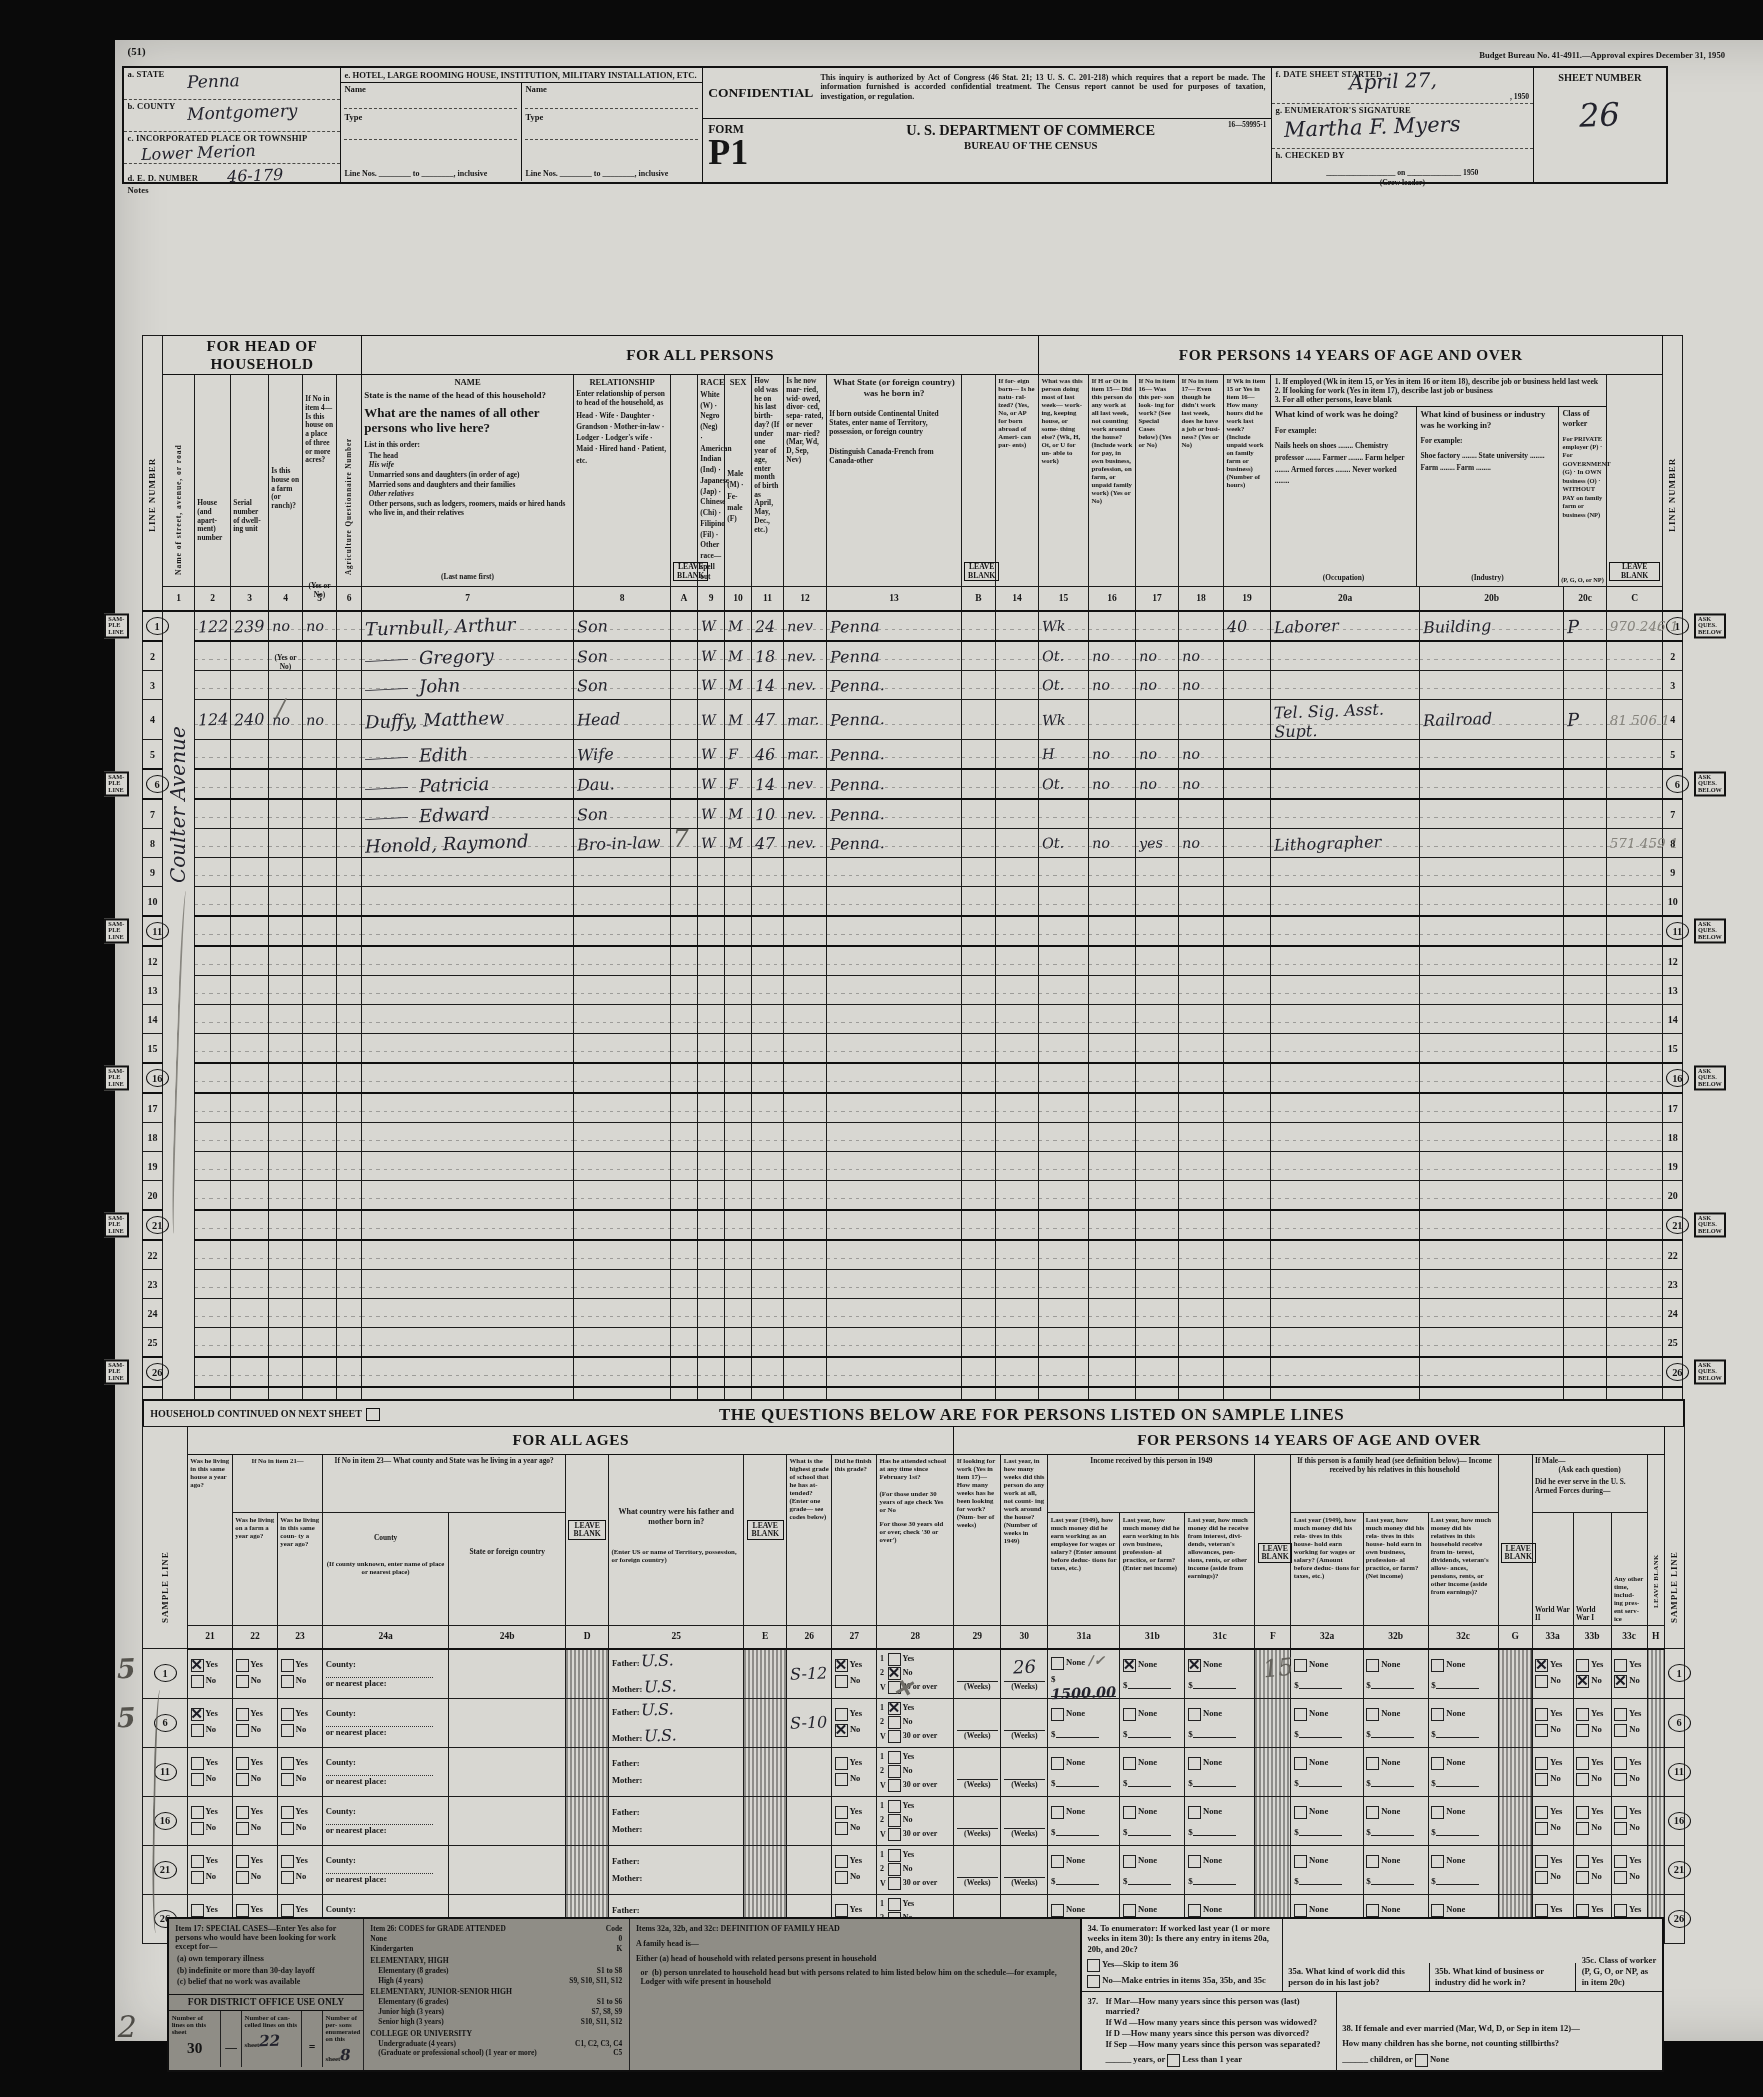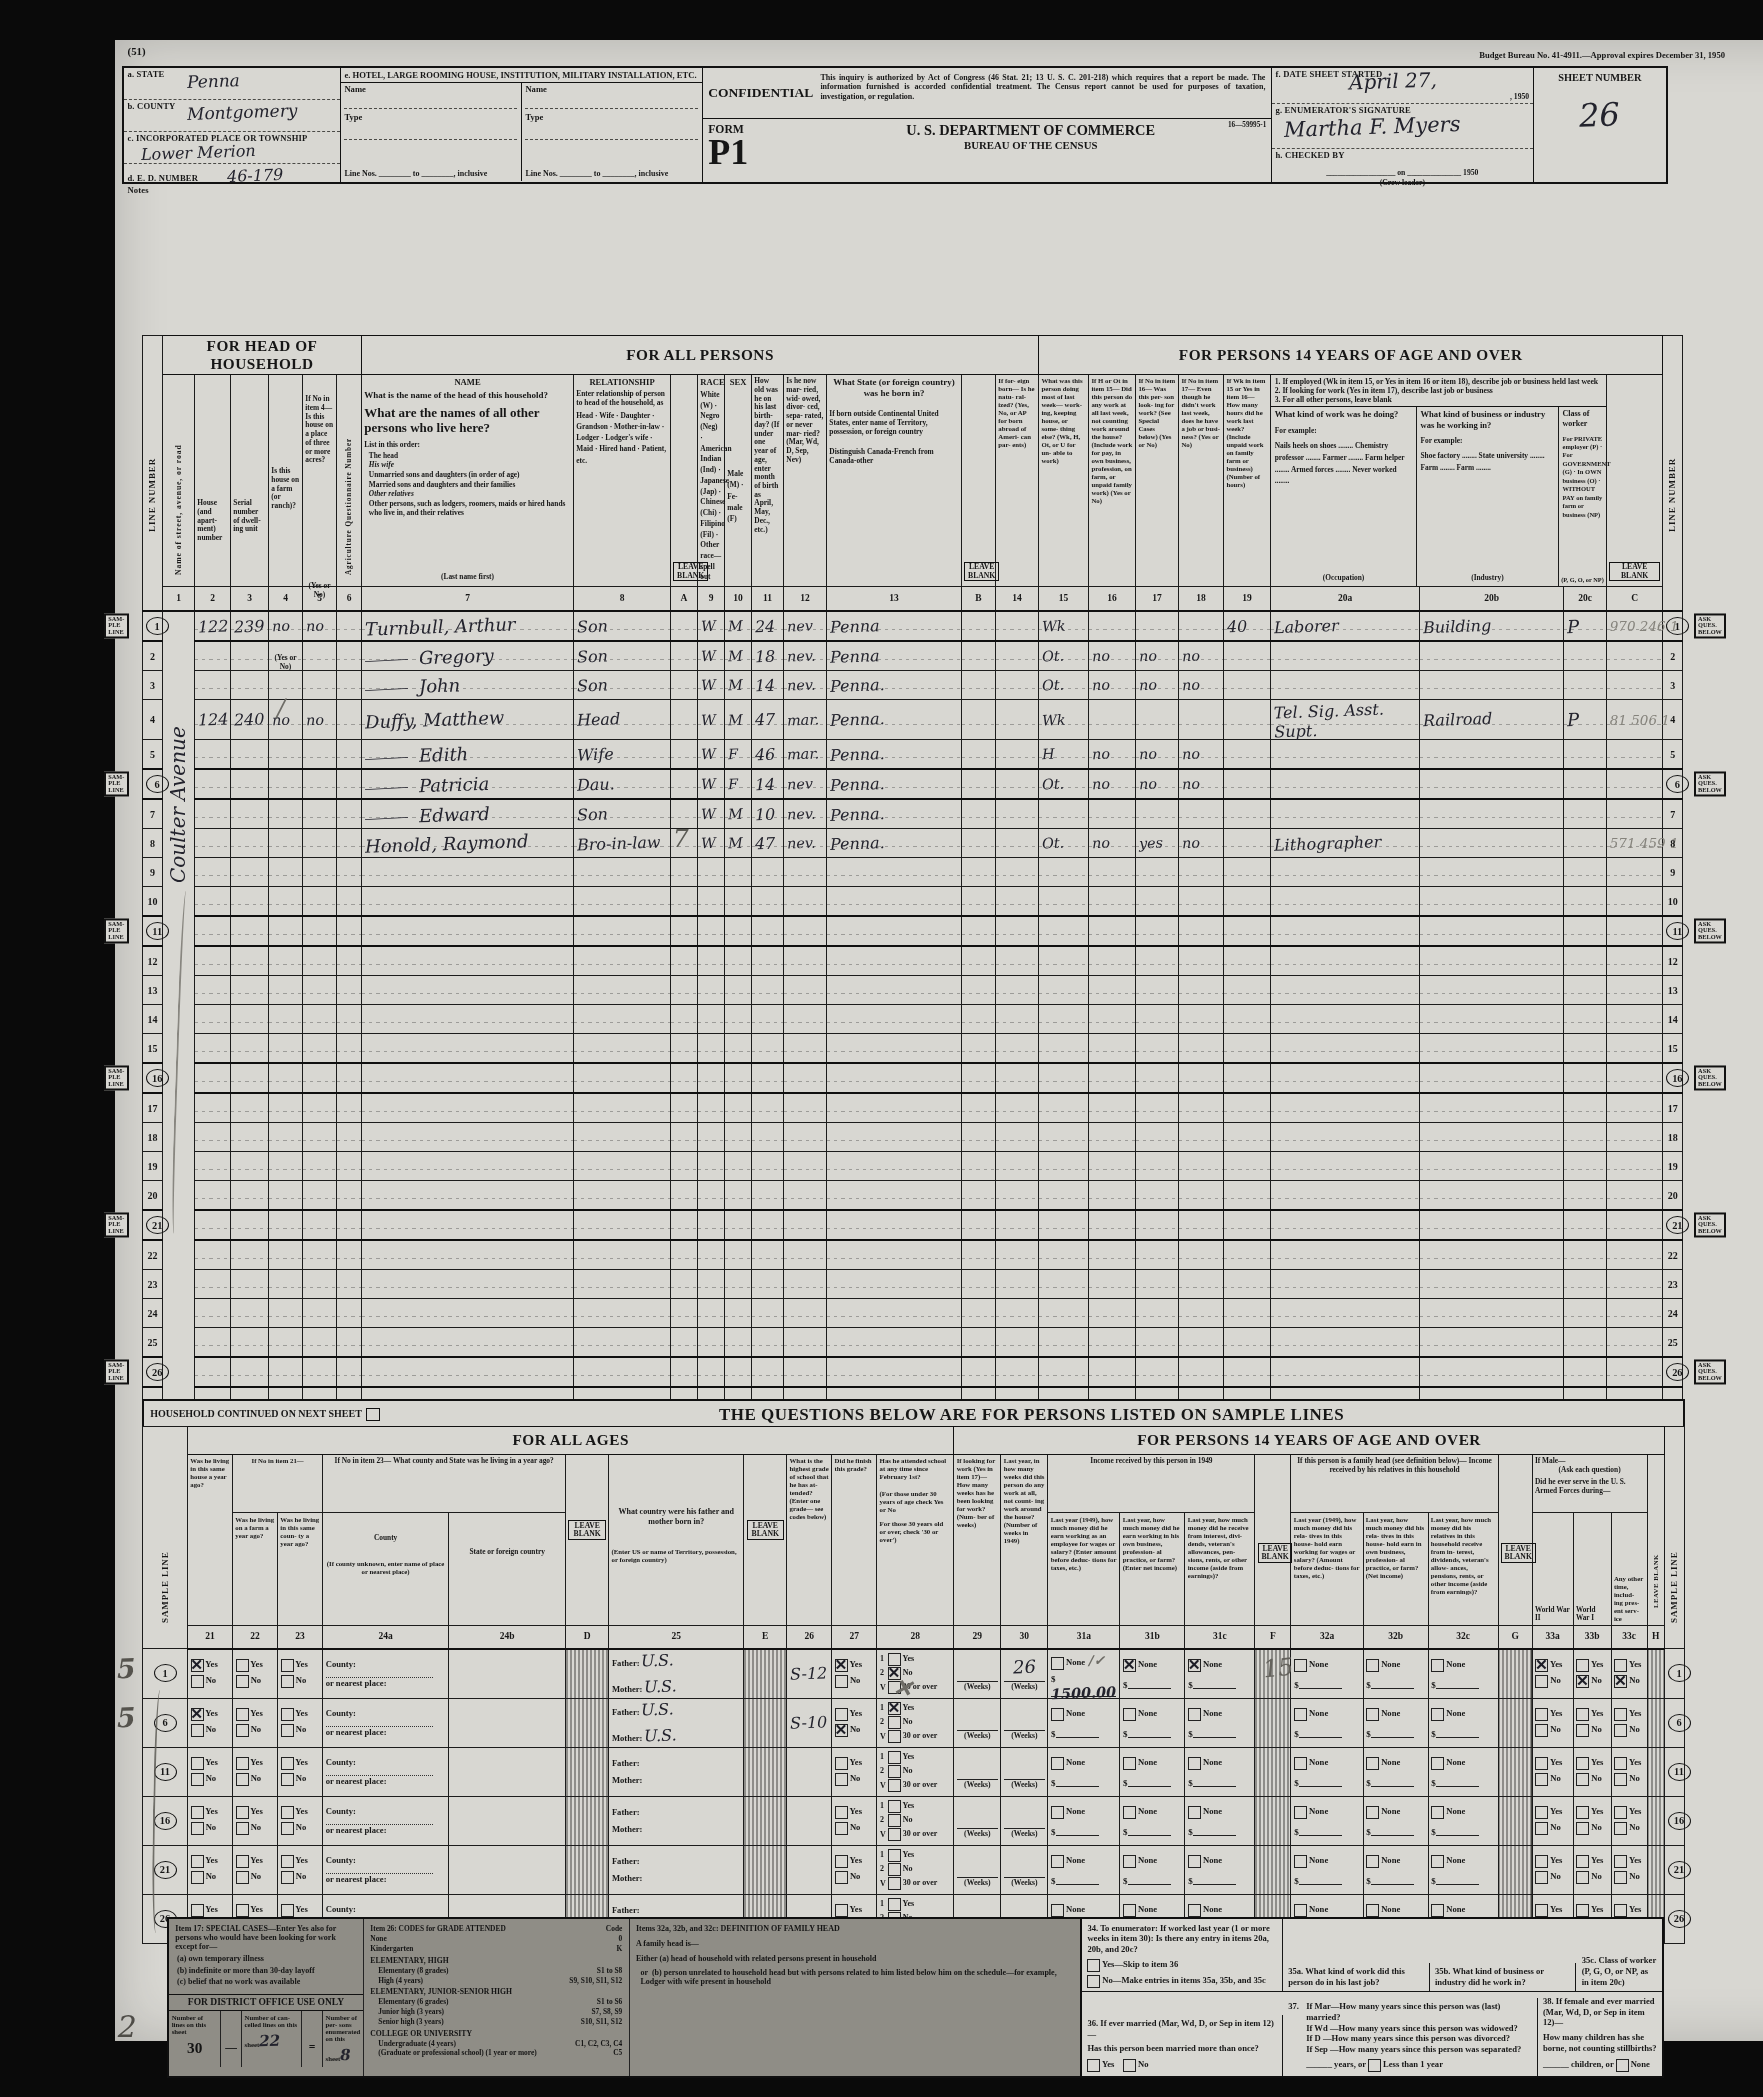--- a/index.html
+++ b/index.html
@@ -252,21 +252,21 @@
                 <div style="margin-top:18px">If No in item 4— Is this house on a place of three or more acres?</div>
                 <div class="th-bottom">(Yes or No)</div>
               </div>
             </th>
         <th>
               <div class="vtext" style="font-size:7.2px;height:198px">Agriculture Questionnaire Number</div>
             </th>
         <th>
               <div class="relpos">
           <span class="qtitle">NAME</span>
-          <div style="font-size:9px">What is the name of the head of this household?</div>
+          <div style="font-size:9px">State is the name of the head of this household?</div>
           <div style="font-size:13px;margin-top:4.5px">What are the names of all other persons who live here?</div>
           <div style="margin-top:5.4px">List in this order:</div>
           <ul class="plain">
             <li>The head</li>
             <li style="font-style:italic">His wife</li>
             <li>Unmarried sons and daughters (in order of age)</li>
             <li>Married sons and daughters and their families</li>
             <li style="font-style:italic">Other relatives</li>
             <li>Other persons, such as lodgers, roomers, maids or hired hands who live in, and their relatives</li>
           </ul>
@@ -2069,25 +2069,20 @@
         <div class="itembox" style="width:189px">
           <div>34.  To enumerator: If worked last year (1 or more weeks in item 30): Is there any entry in items 20a, 20b, and 20c?</div>
           <div style="margin-top:4.5px"><span class="cb"></span> <span>Yes—Skip to item 36</span></div>
           <div style="margin-top:2.7px"><span class="cb"></span> <span>No—Make entries in items 35a, 35b, and 35c</span></div>
         </div>
         <div class="itembox" style="width:135px">35a.  What kind of work did this person do in his last job?</div>
         <div class="itembox" style="width:135px">35b.  What kind of business or industry did he work in?</div>
         <div class="itembox" style="flex:1;border-right:none">35c.  Class of worker (P, G, O, or NP, as in item 20c)</div>
       </div>
       <div class="itemsrow">
-        <div class="itembox" style="width:189px">
-          <div>36.  If ever married (Mar, Wd, D, or Sep in item 12)—</div>
-          <div style="margin-top:3.6px">Has this person been married more than once?</div>
-          <div style="margin-top:5.4px"><span class="cb"></span> <span>Yes</span>&nbsp;&nbsp;&nbsp;&nbsp;<span class="cb"></span> <span>No</span></div>
-        </div>
         <div class="itembox" style="width:243px">
           <span>37.</span>
           <div style="margin-left:18px;margin-top:-10.8px">
             <div>If Mar—How many years since this person was (last) married?</div>
             <div>If Wd —How many years since this person was widowed?</div>
             <div>If D   —How many years since this person was divorced?</div>
             <div>If Sep —How many years since this person was separated?</div>
             <div style="margin-top:4.5px">______ <span>years, or</span> <span class="cb"></span> <span>Less than 1 year</span></div>
           </div>
         </div>

